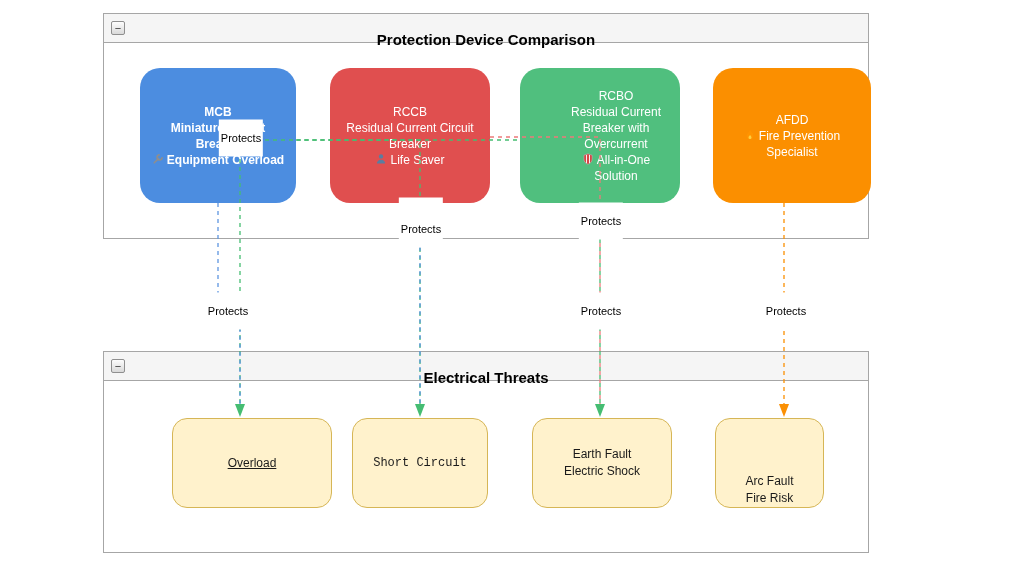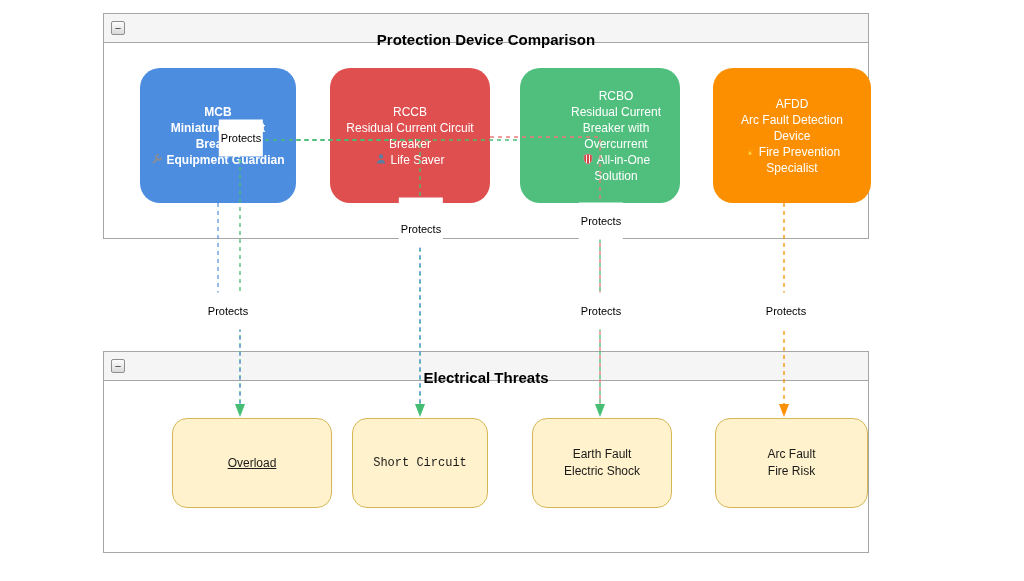--- a/index.html
+++ b/index.html
@@ -28,21 +28,21 @@
   .icon{display:inline-block;width:12px;height:12px;vertical-align:-1px;margin-right:3px;}
   .icon svg{display:block;width:12px;height:12px;}
 
   
   .threat{position:absolute;top:418px;height:90px;border-radius:15px;background:#FFF2CC;border:1px solid #D6B656;
           display:flex;flex-direction:column;align-items:center;justify-content:center;
           font-size:12px;line-height:17px;color:#1a1a1a;text-align:center;z-index:2;box-sizing:border-box;}
   #th-overload{left:172px;width:160px;text-decoration:underline;}
   #th-short  {left:352px;width:136px;font-family:Liberation Mono, monospace;}
   #th-earth  {left:532px;width:140px;}
-  #th-arc    {left:715px;width:153px;}
+  #th-arc    {left:715px;width:109px;justify-content:flex-end;}
 
   
   #edge-layer{position:absolute;left:0;top:0;width:1024px;height:581px;z-index:3;pointer-events:none;}
 
   
   .elabel{position:absolute;transform:translate(-50%,-50%);background:#ffffff;color:#000;
           font-size:11px;line-height:13px;padding:12px 2px;z-index:4;white-space:nowrap;}
 </style>
 </head>
 <body>
@@ -65,21 +65,21 @@
 
   <div class="device" id="dev-mcb">
     <div>MCB</div>
     <div>Miniature Circuit Breaker</div>
     <div>
       <span class="icon"><svg viewBox="0 0 16 16">
             <g stroke="#8e8e8e" stroke-width="2.2" fill="none" stroke-linecap="round">
               <path d="M3 13 L8.6 7.4"></path>
               <path d="M9.5 2.5 a3.4 3.4 0 1 0 4 4"></path>
             </g>
-          </svg></span><span>Equipment Guardian</span>
+          </svg></span><span>Equipment Overload</span>
     </div>
   </div>
 
   <div class="device" id="dev-rccb">
     <div>RCCB</div>
     <div>Residual Current Circuit Breaker</div>
     <div>
       <span class="icon"><svg viewBox="0 0 16 16" fill="#5a7da0">
             <circle cx="8" cy="4.5" r="2.9"></circle>
             <path d="M2.5 14c0-3.1 2.5-5 5.5-5s5.5 1.9 5.5 5z"></path>
@@ -93,21 +93,20 @@
     <div>
       <span class="icon"><svg viewBox="0 0 16 16">
             <path d="M8 1l5.5 2v5c0 3.5-2.3 6-5.5 7-3.2-1-5.5-3.5-5.5-7V3z" fill="#d64545" stroke="#b9b9b9" stroke-width="0.8"></path>
             <path d="M6 2.6v11 M10 2.6v11" stroke="#ffffff" stroke-width="1.2"></path>
           </svg></span><span>All-in-One Solution</span>
     </div>
   </div>
 
   <div class="device" id="dev-afdd">
     <div>AFDD</div>
-    <div>Arc Fault Detection Device</div>
     <div>
       <span class="icon"><svg viewBox="0 0 16 16">
             <path d="M8 1c1 2.5 4.5 4 4.5 8a4.5 4.5 0 0 1-9 0C3.5 6.5 6 5.5 8 1z" fill="#ff9300"></path>
             <path d="M8 8c.8 1.2 2 1.8 2 3.3A2 2 0 0 1 6 11.3C6 9.8 7.2 9.3 8 8z" fill="#ffcf3e"></path>
           </svg></span><span>Fire Prevention Specialist</span>
     </div>
   </div>
 
   <div class="threat" id="th-overload">
     <div>Overload</div>

